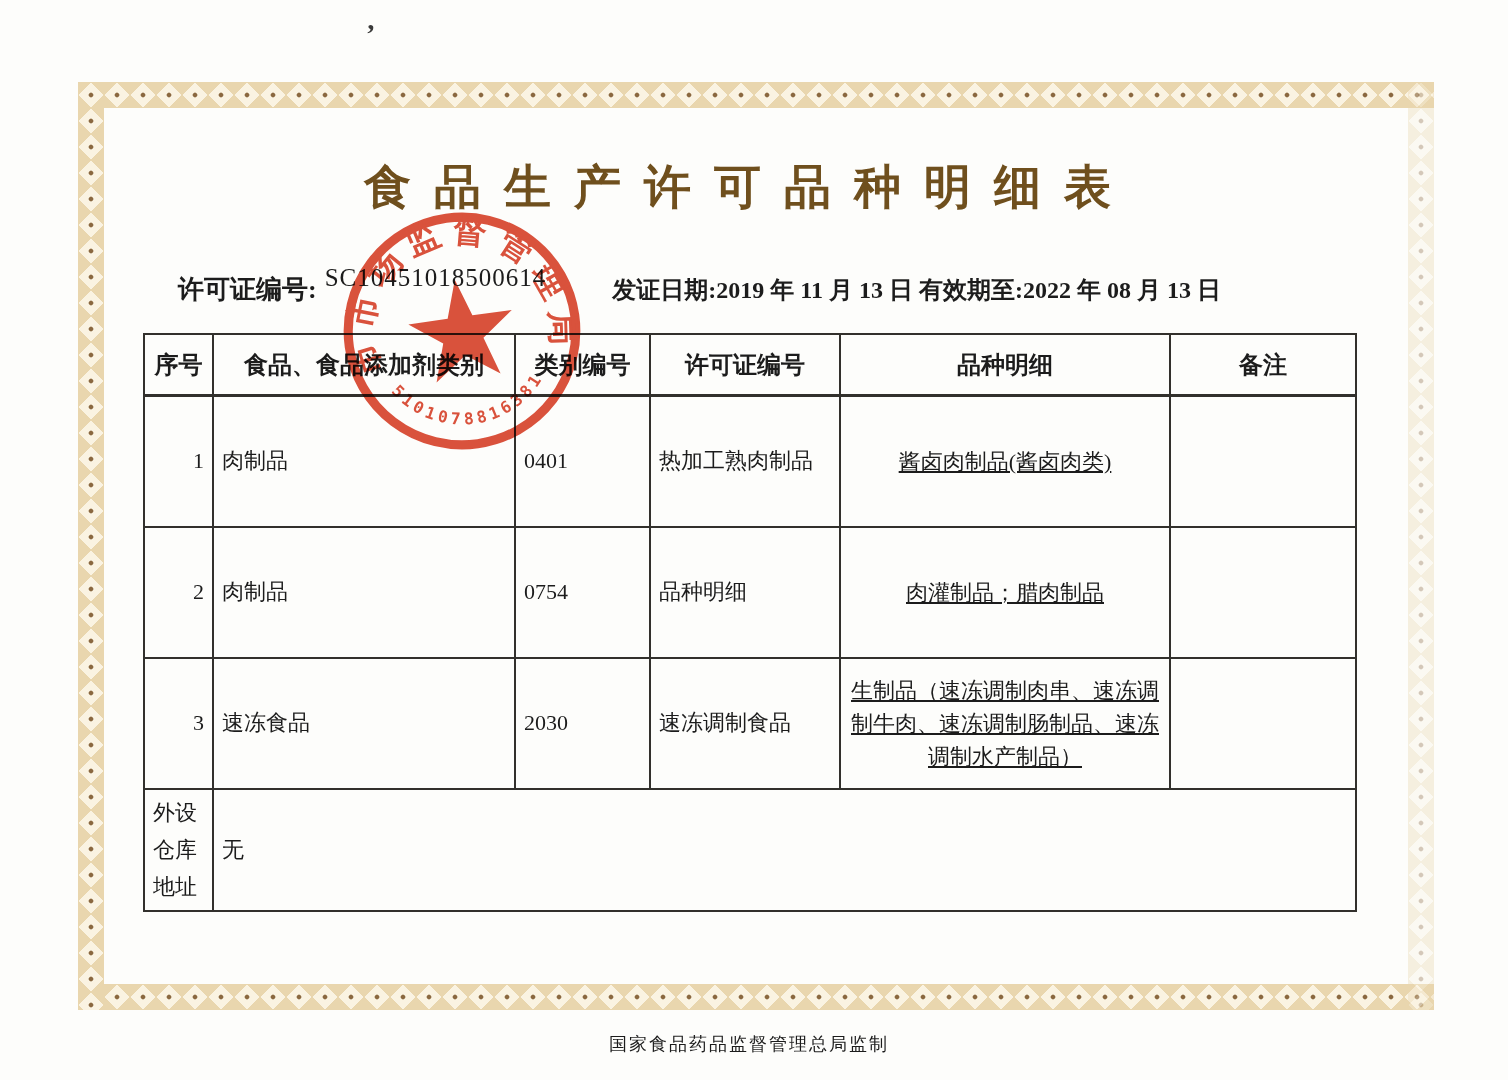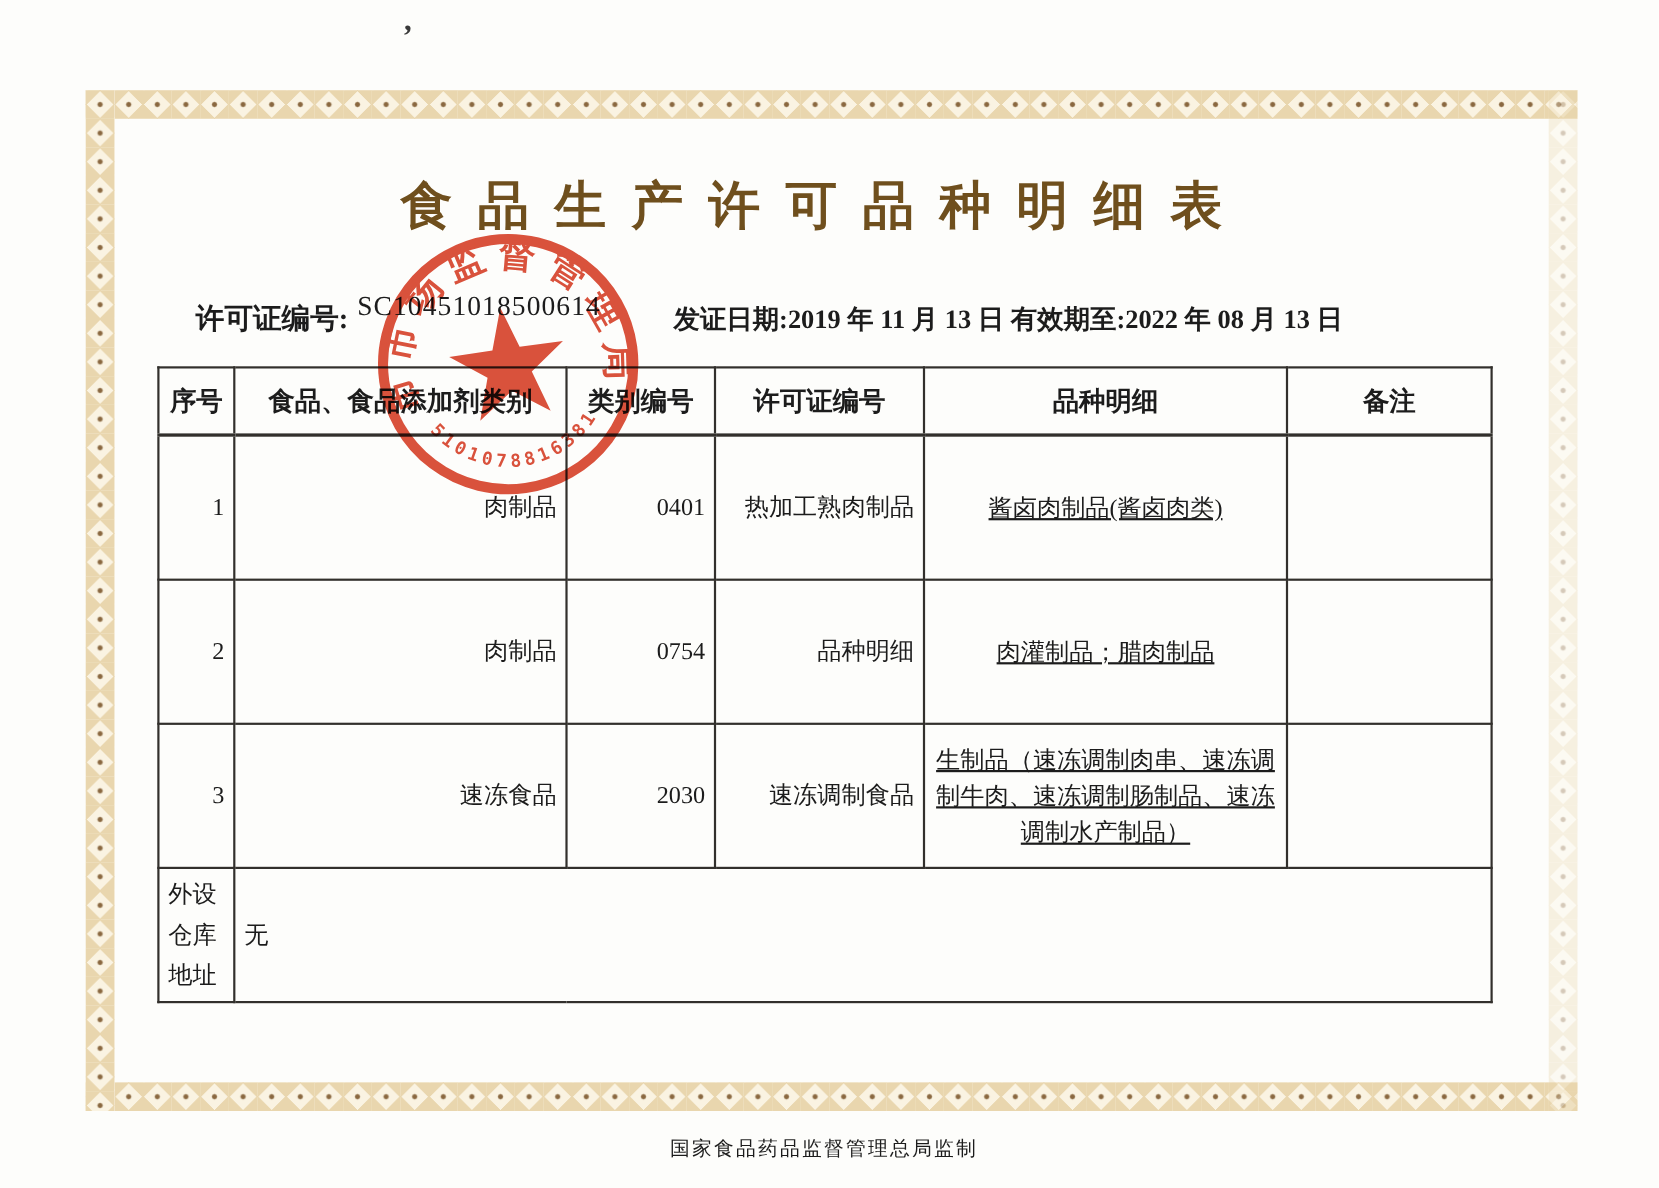--- a/index.html
+++ b/index.html
@@ -81,21 +81,21 @@
     border-bottom:3px solid #32302c;
   }
   .col-no   {width:69px;}
   .col-cat  {width:302px;}
   .col-code {width:135px;}
   .col-name {width:190px;}
   .col-det  {width:330px;}
   .col-rem  {width:186px;}
   tr.body-row{height:131px;}
   td.cell-no{text-align:right;padding-right:9px;}
-  td.cell-cat,td.cell-code,td.cell-name{text-align:right;padding-left:16px;}
+  td.cell-cat,td.cell-code,td.cell-name{text-align:left;padding-left:16px;}
   td.cell-det{text-align:center;padding-left:12px;padding-right:8px;line-height:1.5;text-decoration:underline;}
   tr.warehouse-row{height:98px;}
   td.warehouse-label{
     font-weight:700;
     font-size:26px;
     line-height:1.7;
     text-align:left;
     padding:6px 6px 6px 9px;
     word-break:break-all;
     font-family:"Liberation Sans","DejaVu Sans",sans-serif;

